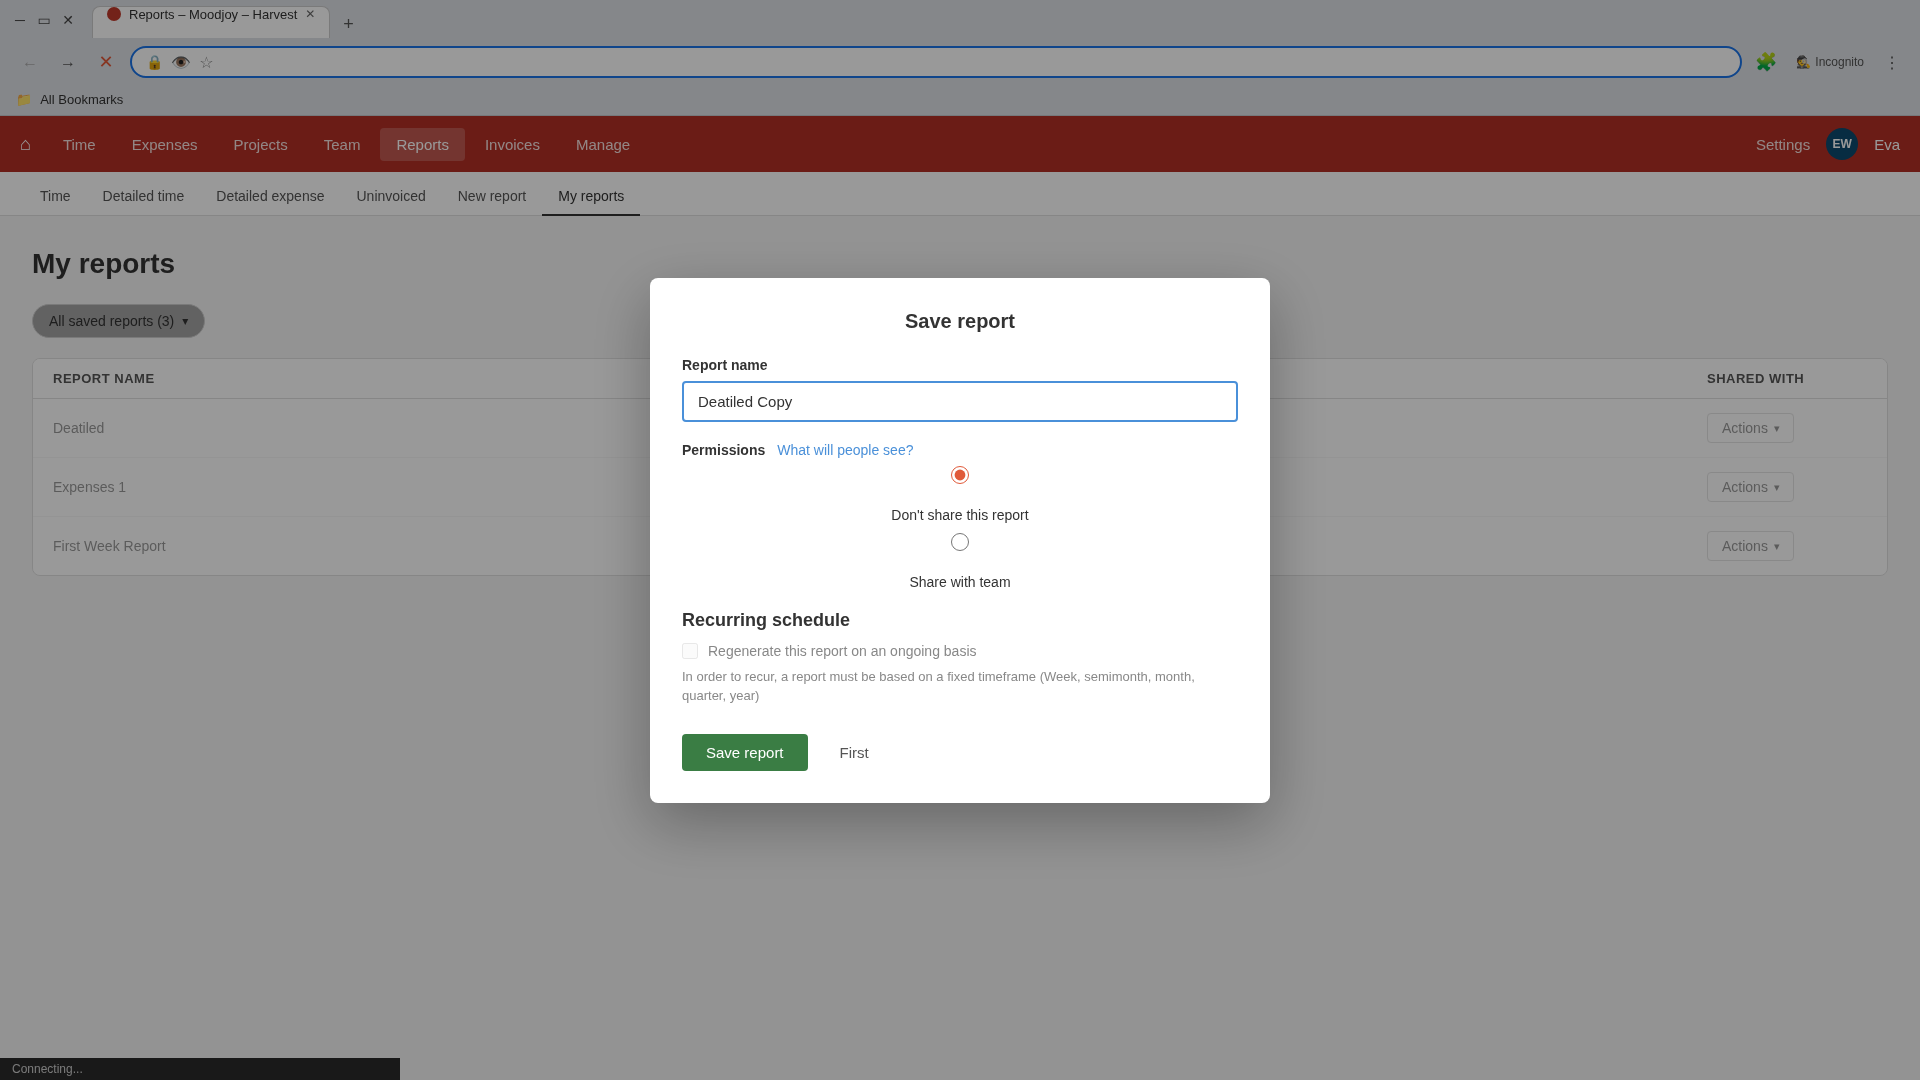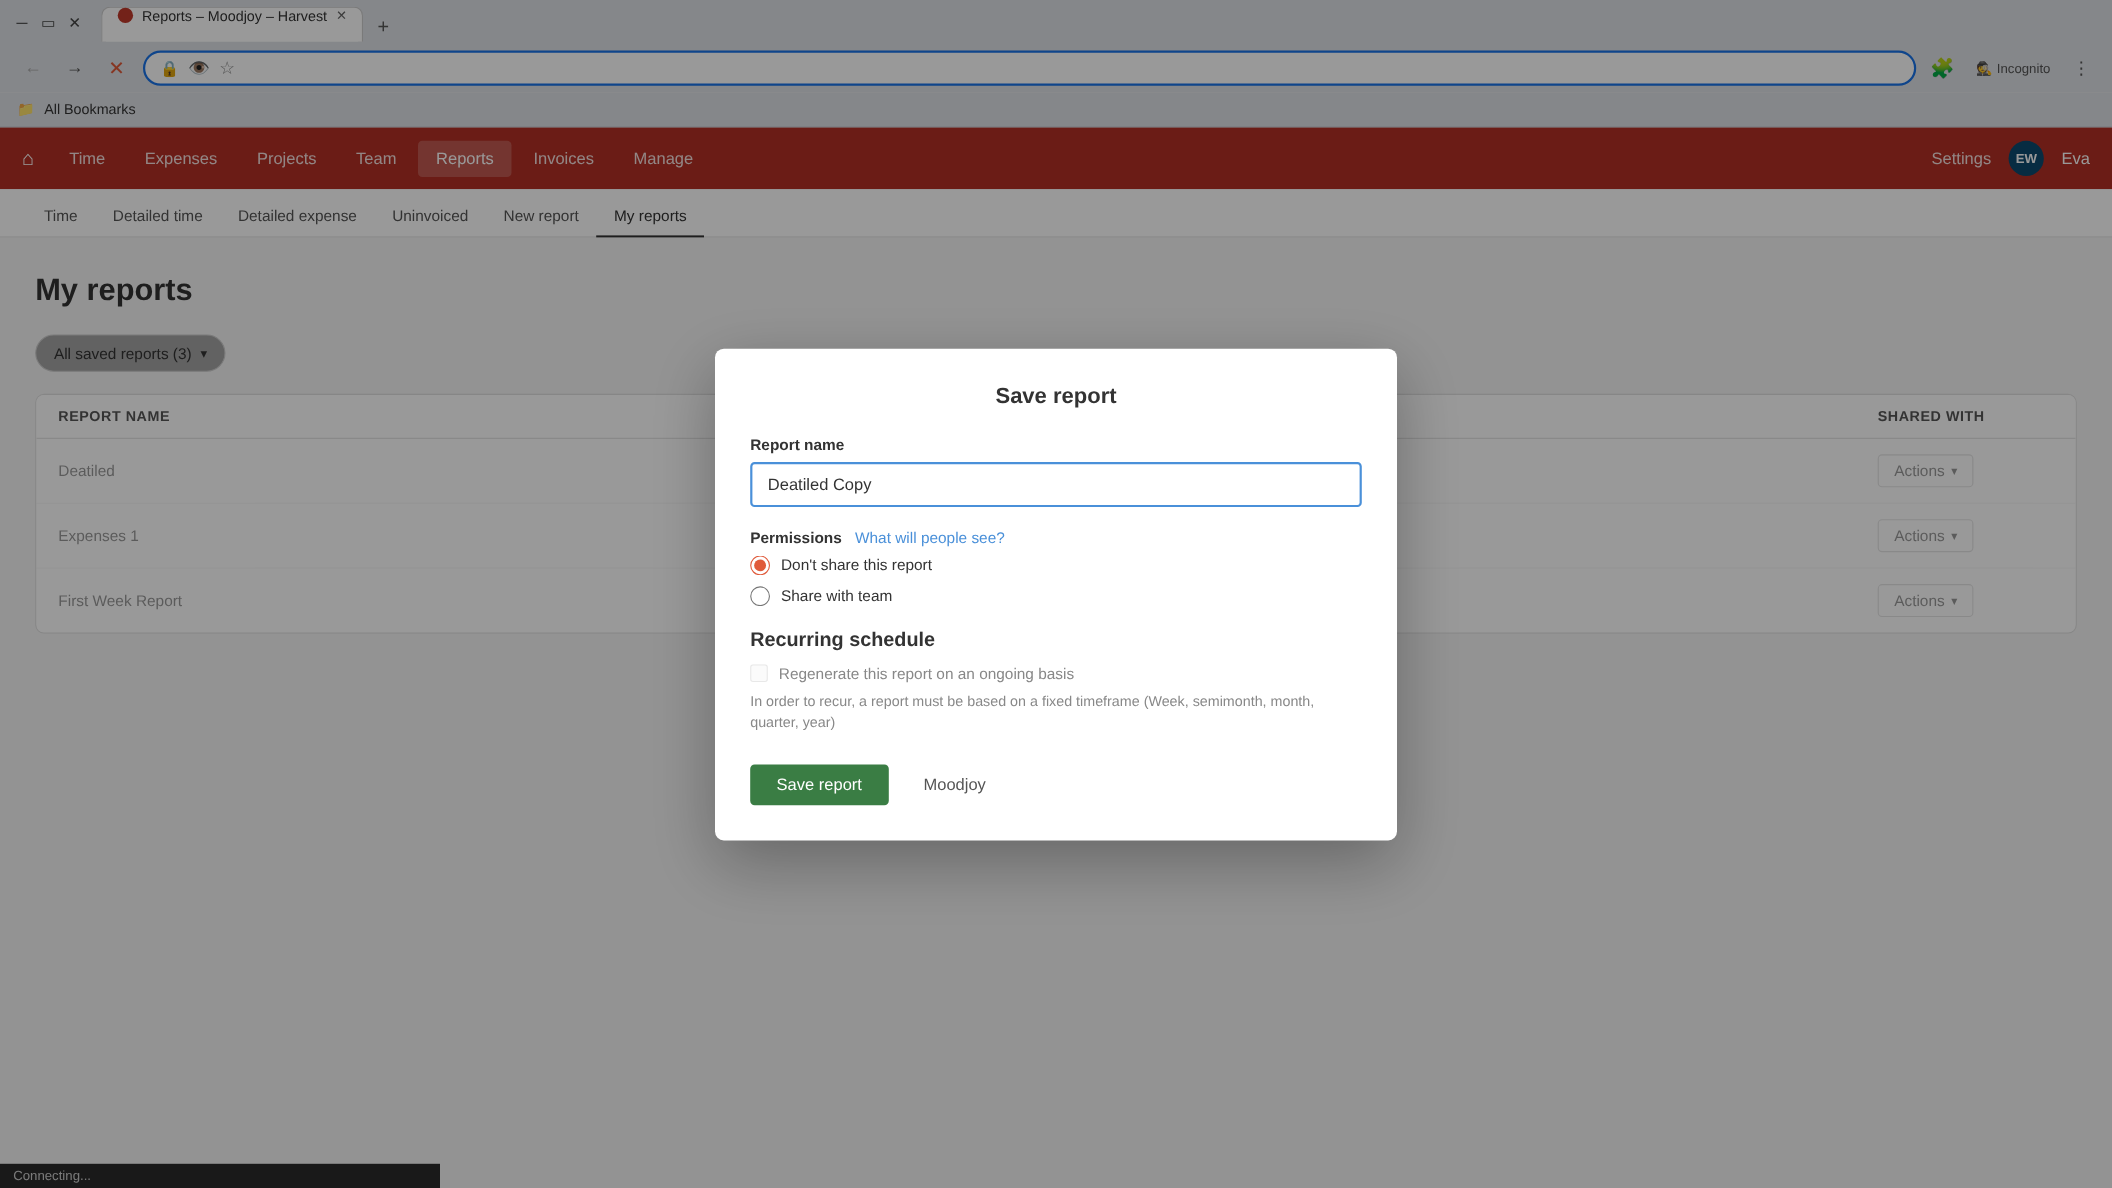--- a/index.html
+++ b/index.html
@@ -69,21 +69,21 @@
     .modal-title { font-size: 20px; font-weight: 600; color: #333; margin-bottom: 24px; text-align: center; }
     .form-group { margin-bottom: 20px; }
     .form-label { font-size: 14px; font-weight: 600; color: #333; margin-bottom: 8px; display: block; }
     .form-input { width: 100%; padding: 10px 14px; border: 2px solid #4a90d9; border-radius: 4px; font-size: 15px; color: #333; outline: none; }
 
     .permissions-row { display: flex; align-items: center; gap: 12px; margin-bottom: 8px; }
     .permissions-label { font-size: 14px; font-weight: 600; color: #333; }
     .permissions-link { font-size: 14px; color: #4a90d9; text-decoration: none; cursor: pointer; }
 
     .radio-group { margin-top: 4px; }
-    .radio-item { display: flex; align-items: flex-start; gap: 10px; margin-bottom: 10px; cursor: pointer; }
+    .radio-item { display: flex; align-items: center; gap: 23px; margin-bottom: 10px; cursor: pointer; flex-direction: column; }
     .radio-input { width: 18px; height: 18px; accent-color: #e05a3a; cursor: pointer; }
     .radio-label { font-size: 14px; color: #333; }
 
     .section-title { font-size: 18px; font-weight: 600; color: #333; margin-bottom: 12px; }
 
     .checkbox-item { display: flex; align-items: center; gap: 10px; margin-bottom: 8px; }
     .checkbox-input { width: 16px; height: 16px; cursor: pointer; opacity: 0.5; }
     .checkbox-label { font-size: 14px; color: #888; }
 
     .recurring-note { font-size: 13px; color: #888; margin-top: 4px; line-height: 1.5; }
@@ -263,20 +263,20 @@
       <div class="section-title">Recurring schedule</div>
       <div class="checkbox-item">
         <input type="checkbox" class="checkbox-input" disabled="" style="">
         <span class="checkbox-label">Regenerate this report on an ongoing basis</span>
       </div>
       <p class="recurring-note">In order to recur, a report must be based on a fixed timeframe (Week, semimonth, month, quarter, year)</p>
     </div>
 
     <div class="modal-actions">
       <button class="btn-save">Save report</button>
-      <button class="btn-cancel">Moodjoy</button>
+      <button class="btn-cancel">First</button>
     </div>
   </div>
 </div>
 
 <div class="status-bar">
   <span>Connecting...</span>
 </div>
 
 </body></html>

